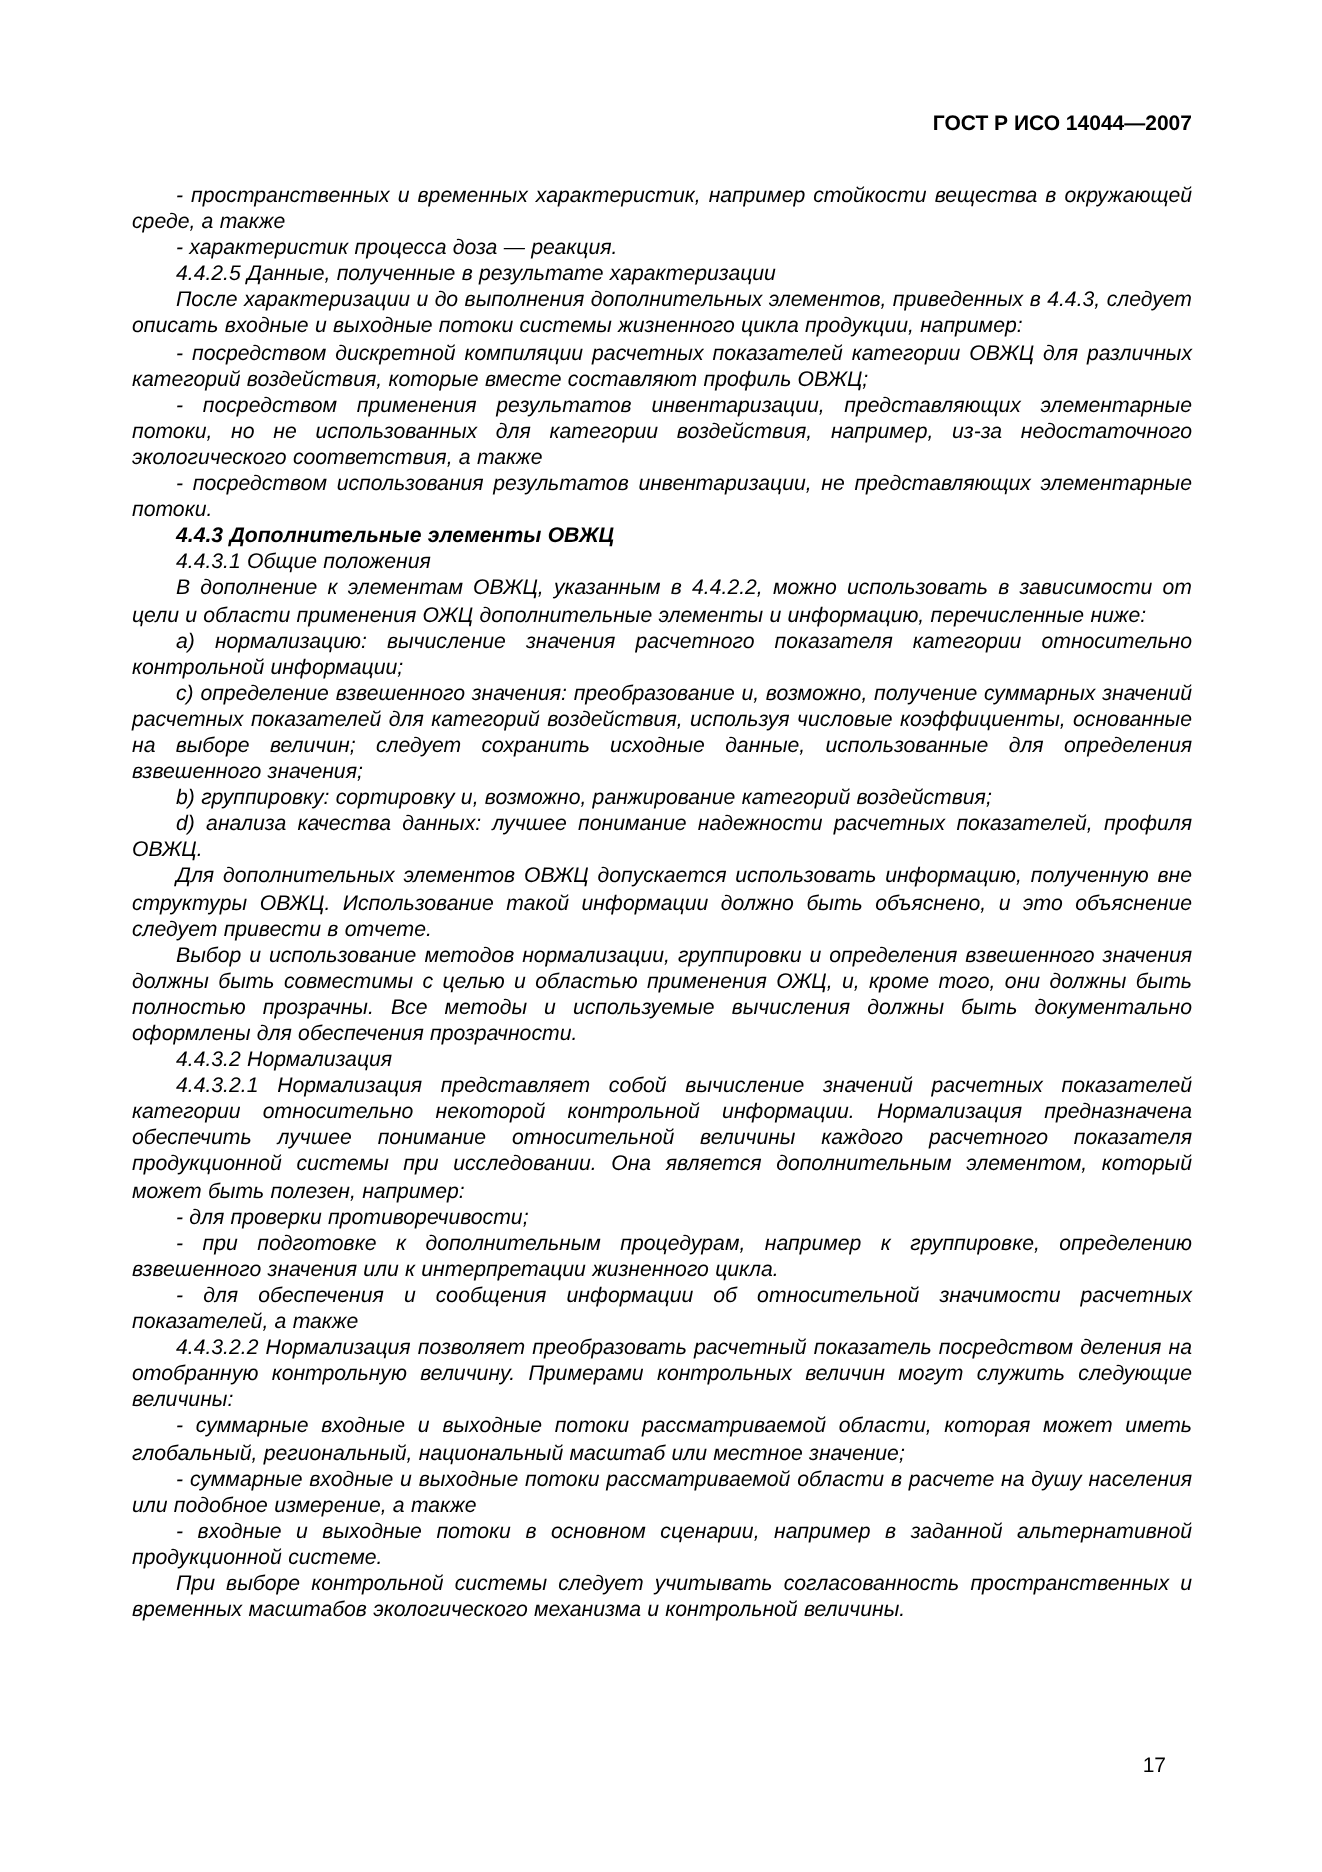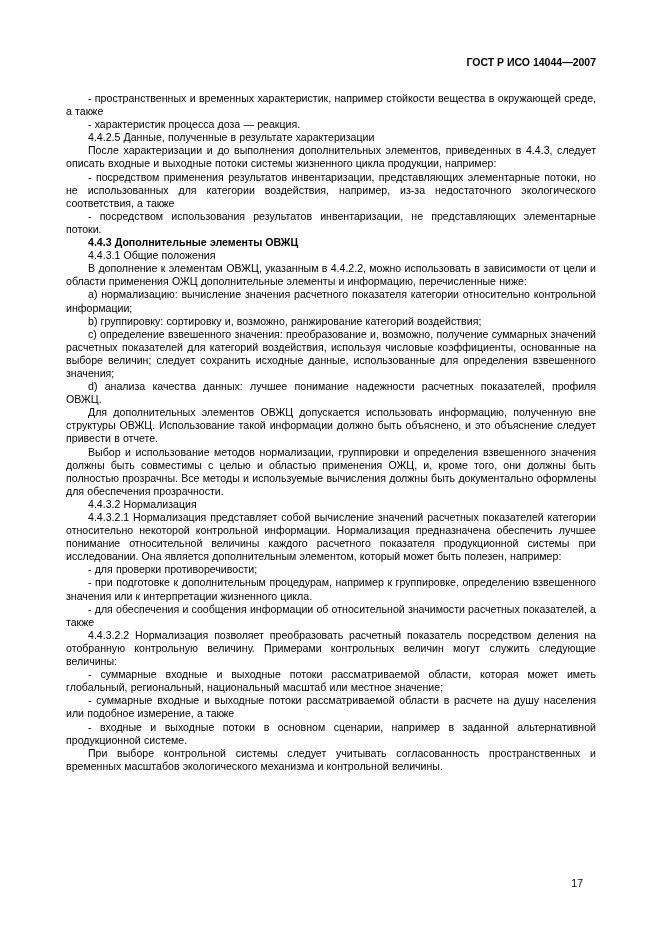--- a/index.html
+++ b/index.html
@@ -32,20 +32,21 @@
   .body-text {
     width: 100%;
   }
   .para {
     font-size: 10.6px;
     line-height: 13.1px;
     text-align: justify;
     text-indent: 22px;
     margin: 0;
     word-spacing: 0.2px;
+    font-style: italic;
   }
   .para.bold {
     font-weight: bold;
   }
   .footer {
     position: absolute;
     right: 78px;
     bottom: 46px;
     font-size: 10.5px;
     line-height: 13px;
@@ -56,28 +57,29 @@
 
 <div class="page">
   <div class="header">
     <span>ГОСТ Р ИСО 14044—2007</span>
   </div>
   <div class="body-text">
       <div class="para">- пространственных и временных характеристик, например стойкости вещества в окружающей среде, а также</div>
       <div class="para">- характеристик процесса доза — реакция.</div>
       <div class="para">4.4.2.5 Данные, полученные в результате характеризации</div>
       <div class="para">После характеризации и до выполнения дополнительных элементов, приведенных в 4.4.3, следует описать входные и выходные потоки системы жизненного цикла продукции, например:</div>
+      <div class="para">- посредством дискретной компиляции расчетных показателей категории ОВЖЦ для различных категорий воздействия, которые вместе составляют профиль ОВЖЦ;</div>
       <div class="para">- посредством применения результатов инвентаризации, представляющих элементарные потоки, но не использованных для категории воздействия, например, из-за недостаточного экологического соответствия, а также</div>
       <div class="para">- посредством использования результатов инвентаризации, не представляющих элементарные потоки.</div>
       <div class="para bold">4.4.3 Дополнительные элементы ОВЖЦ</div>
       <div class="para">4.4.3.1 Общие положения</div>
       <div class="para">В дополнение к элементам ОВЖЦ, указанным в 4.4.2.2, можно использовать в зависимости от цели и области применения ОЖЦ дополнительные элементы и информацию, перечисленные ниже:</div>
       <div class="para">a) нормализацию: вычисление значения расчетного показателя категории относительно контрольной информации;</div>
+      <div class="para">c) определение взвешенного значения: преобразование и, возможно, получение суммарных значений расчетных показателей для категорий воздействия, используя числовые коэффициенты, основанные на выборе величин; следует сохранить исходные данные, использованные для определения взвешенного значения;</div>
       <div class="para">b) группировку: сортировку и, возможно, ранжирование категорий воздействия;</div>
-      <div class="para">c) определение взвешенного значения: преобразование и, возможно, получение суммарных значений расчетных показателей для категорий воздействия, используя числовые коэффициенты, основанные на выборе величин; следует сохранить исходные данные, использованные для определения взвешенного значения;</div>
       <div class="para">d) анализа качества данных: лучшее понимание надежности расчетных показателей, профиля ОВЖЦ.</div>
       <div class="para">Для дополнительных элементов ОВЖЦ допускается использовать информацию, полученную вне структуры ОВЖЦ. Использование такой информации должно быть объяснено, и это объяснение следует привести в отчете.</div>
       <div class="para">Выбор и использование методов нормализации, группировки и определения взвешенного значения должны быть совместимы с целью и областью применения ОЖЦ, и, кроме того, они должны быть полностью прозрачны. Все методы и используемые вычисления должны быть документально оформлены для обеспечения прозрачности.</div>
       <div class="para">4.4.3.2 Нормализация</div>
       <div class="para">4.4.3.2.1 Нормализация представляет собой вычисление значений расчетных показателей категории относительно некоторой контрольной информации. Нормализация предназначена обеспечить лучшее понимание относительной величины каждого расчетного показателя продукционной системы при исследовании. Она является дополнительным элементом, который может быть полезен, например:</div>
       <div class="para">- для проверки противоречивости;</div>
       <div class="para">- при подготовке к дополнительным процедурам, например к группировке, определению взвешенного значения или к интерпретации жизненного цикла.</div>
       <div class="para">- для обеспечения и сообщения информации об относительной значимости расчетных показателей, а также</div>
       <div class="para">4.4.3.2.2 Нормализация позволяет преобразовать расчетный показатель посредством деления на отобранную контрольную величину. Примерами контрольных величин могут служить следующие величины:</div>
       <div class="para">- суммарные входные и выходные потоки рассматриваемой области, которая может иметь глобальный, региональный, национальный масштаб или местное значение;</div>

